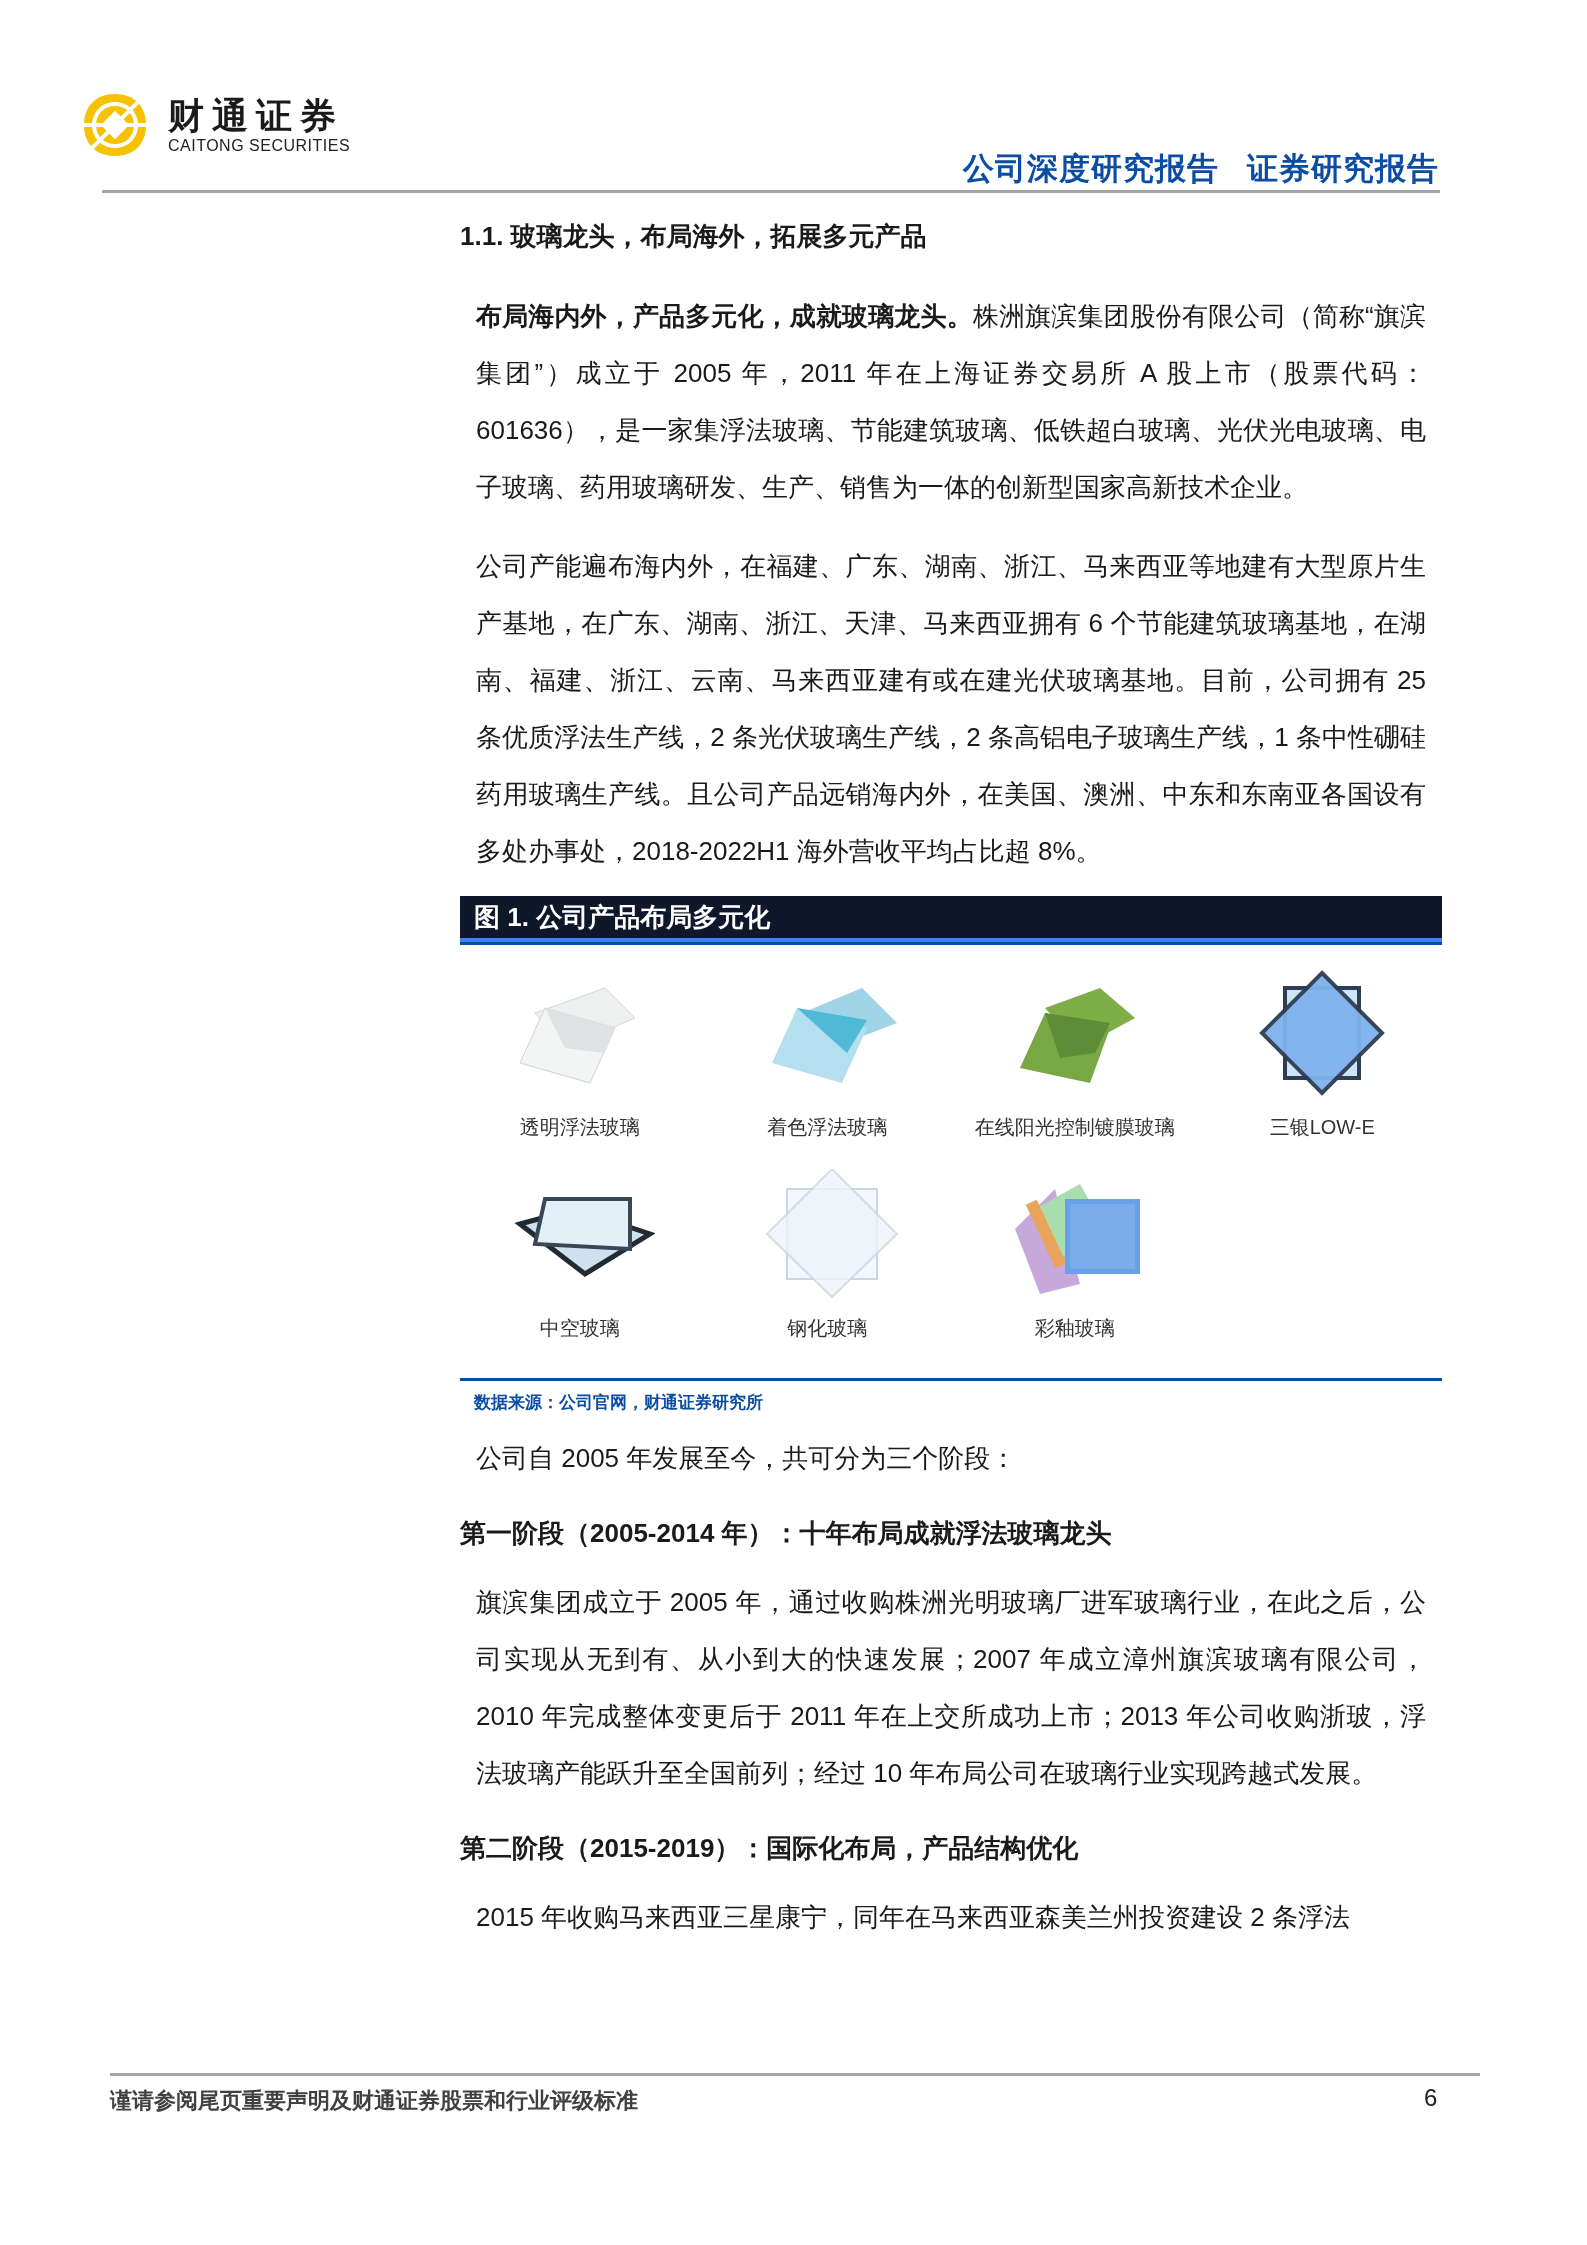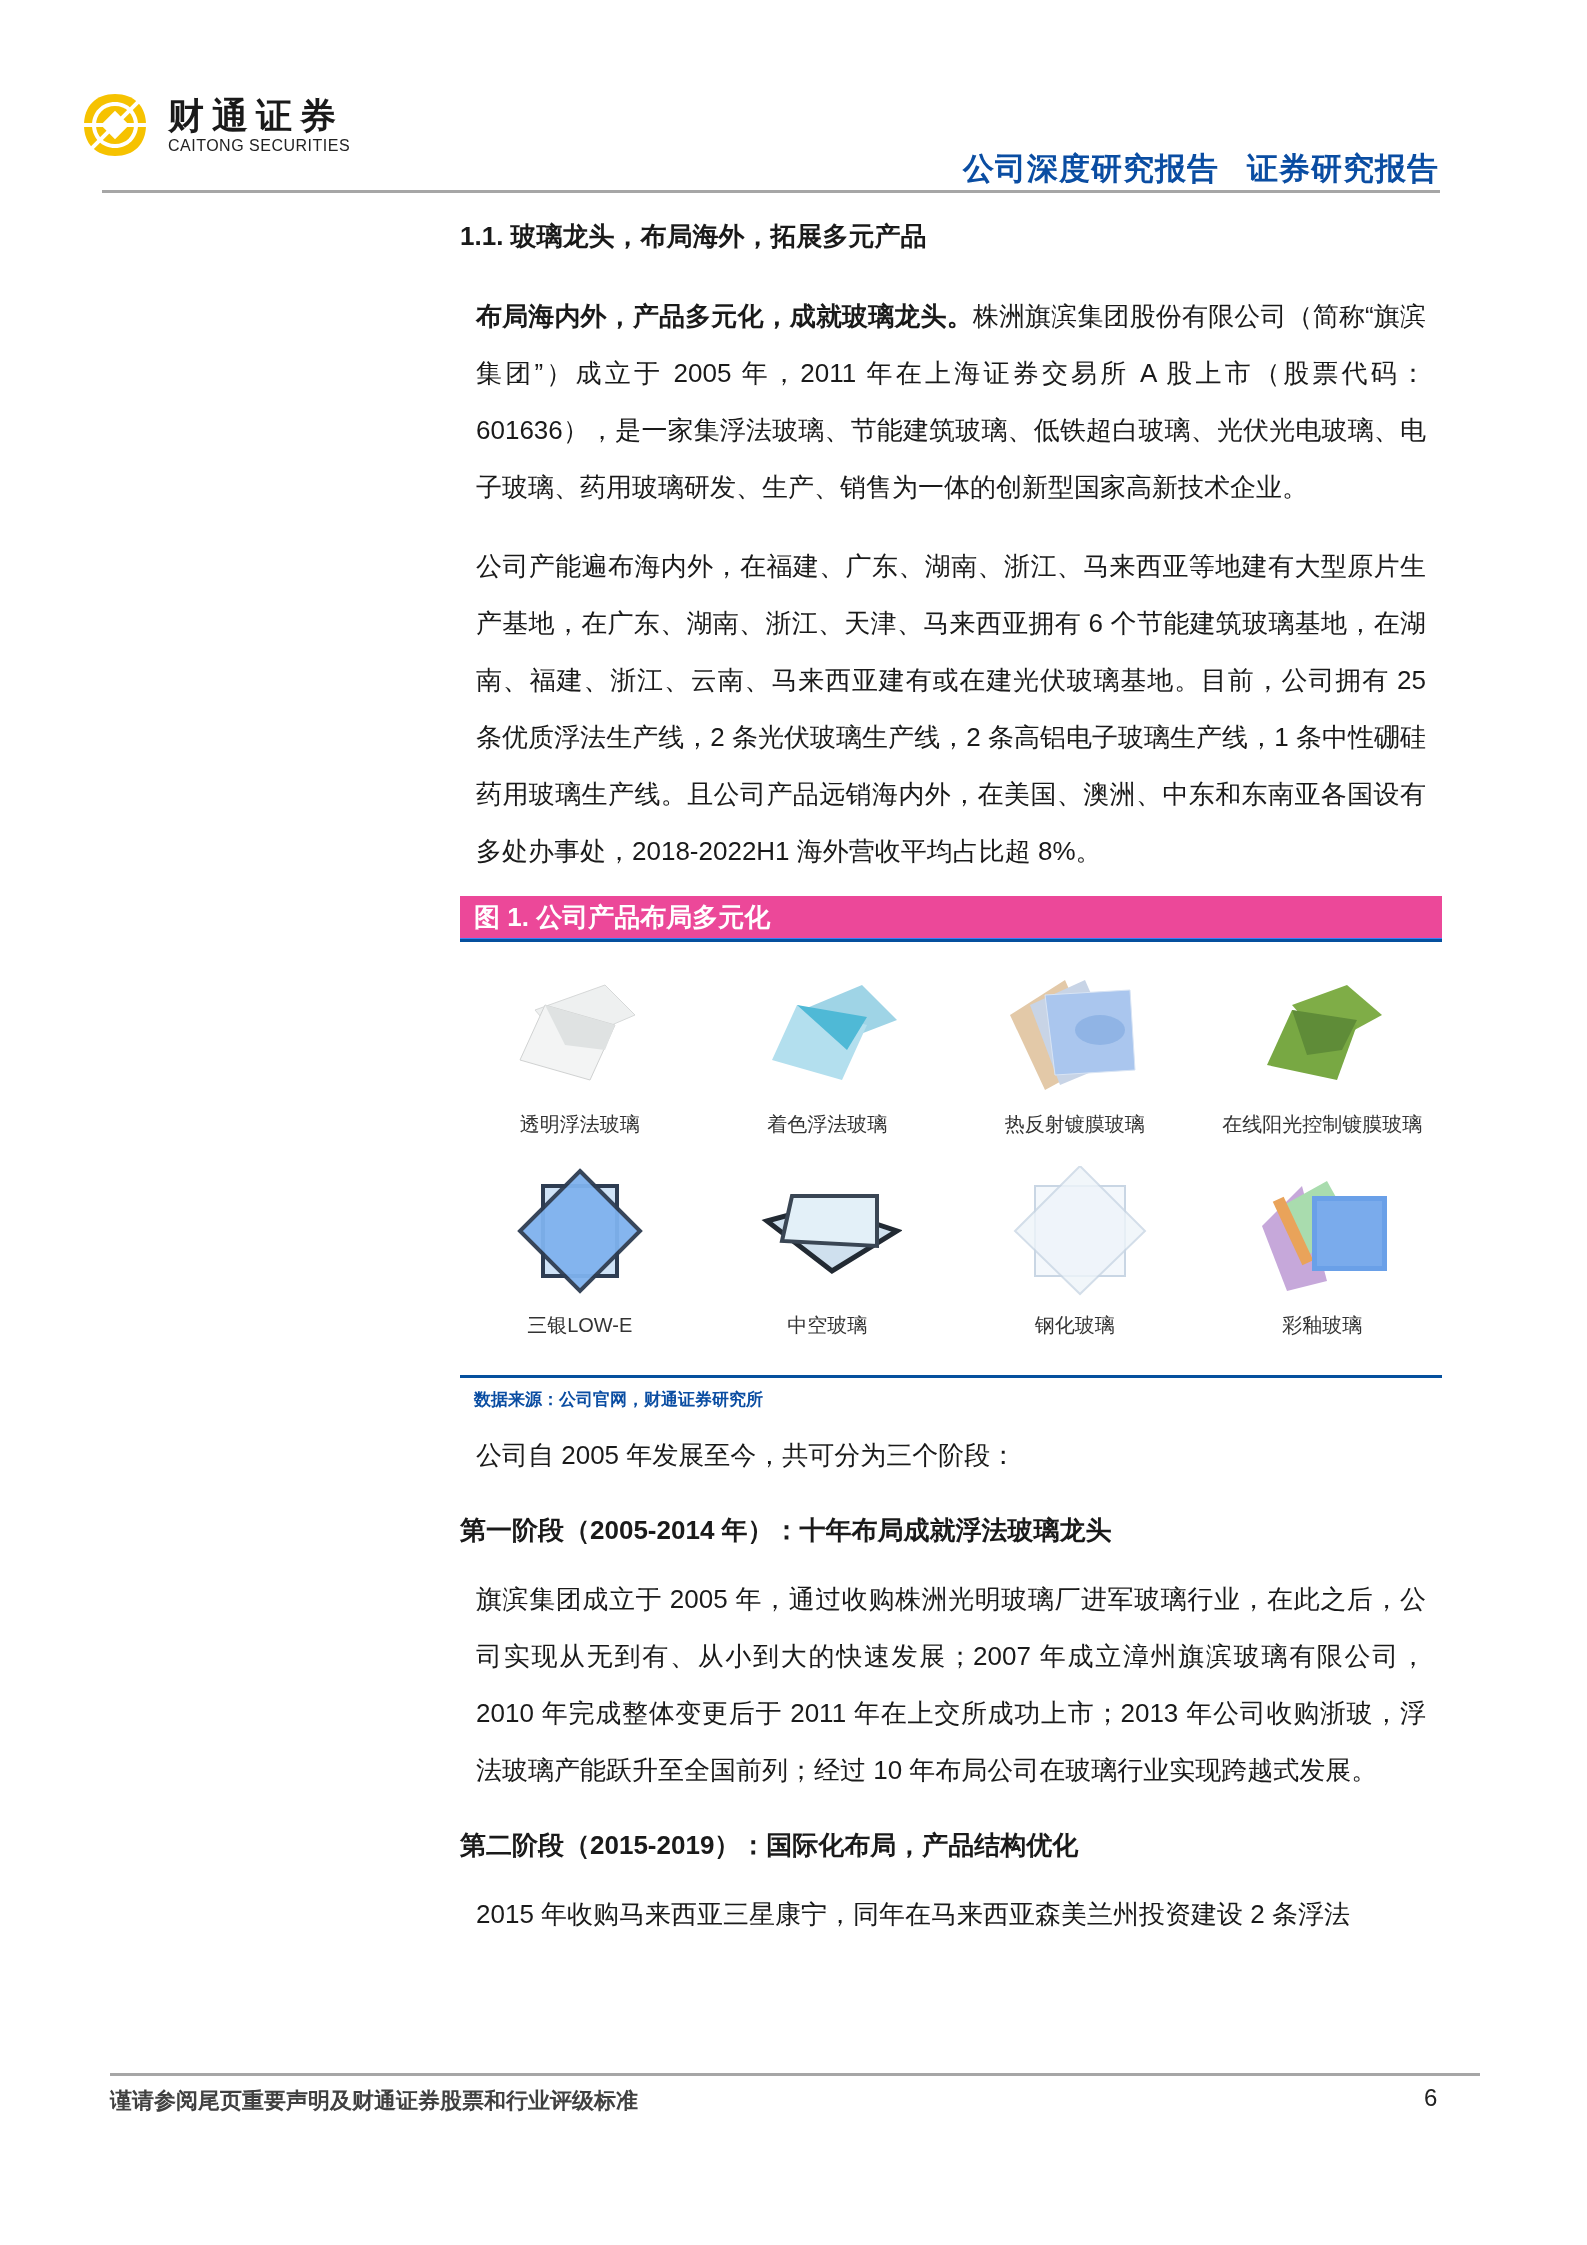--- a/index.html
+++ b/index.html
@@ -24,23 +24,23 @@
     .h2 { font-size: 26px; font-weight: bold; margin: 18px 0 0 0; line-height: 40px; }
     p.body {
       font-size: 26px; line-height: 57px; margin: 16px; text-align: justify;
     }
     .para-a { margin-top: 32px !important; }
     .para-b { margin-top: 22px !important; }
     .lead { font-weight: bold; }
 
     
     .fig-title {
-      margin-top: 14px; height: 42px; background: #ec4899; color: #ffffff;
+      margin-top: 14px; height: 42px; background: #0f172a; color: #ffffff;
       font-size: 26px; font-weight: bold; line-height: 42px; padding-left: 14px;
-      border-bottom: 1px solid #3b82f6; box-shadow: 0 3px 0 #05509e;
+      border-bottom: 4px solid #3b82f6; box-shadow: 0 3px 0 #05509e;
     }
     .fig-grid {
       margin-top: 26px; display: grid; grid-template-columns: repeat(4, 1fr);
       row-gap: 36px; padding: 0 10px; gap: 28px;
     }
     .tile { display: flex; flex-direction: column; align-items: center; }
     .tile-img { width: 150px; height: 130px; position: relative; }
     .tile-label { margin-top: 16px; font-size: 20px; color: #333; }
     .fig-rule { margin-top: 36px; height: 3px; background: #05509e; }
     .fig-source { margin-top: 10px; padding-left: 14px; font-size: 17px; font-weight: bold; color: #0a4da2; }
@@ -105,31 +105,20 @@
           <polygon points="50,45 110,20 145,55 80,80" fill="#9fd4e6"></polygon>
           <polygon points="20,95 45,40 115,60 90,115" fill="#b3dfee"></polygon>
           <polygon points="45,40 115,52 95,85" fill="#4fb9d6"></polygon>
         </svg>
       </div>
       <div class="tile-label">着色浮法玻璃</div>
     </div>
     <div class="tile">
       <div class="tile-img">
         <svg width="150" height="130" viewBox="0 0 150 130">
-          <polygon points="10,50 65,15 100,95 45,125" fill="#e3c9a8"></polygon>
-          <polygon points="30,40 85,15 120,95 60,120" fill="#c8d4e6"></polygon>
-          <polygon points="45,30 130,25 135,105 55,110" fill="#aac6ee" stroke="#d8e4f4"></polygon>
-          <ellipse cx="100" cy="65" rx="25" ry="15" fill="#7fa8e0" opacity="0.6"></ellipse>
-        </svg>
-      </div>
-      <div class="tile-label">热反射镀膜玻璃</div>
-    </div>
-    <div class="tile">
-      <div class="tile-img">
-        <svg width="150" height="130" viewBox="0 0 150 130">
           <polygon points="45,40 100,20 135,50 80,80" fill="#7fad47"></polygon>
           <polygon points="20,100 45,45 110,60 90,115" fill="#78a843"></polygon>
           <polygon points="45,45 110,55 95,85 60,90" fill="#5f8c38"></polygon>
         </svg>
       </div>
       <div class="tile-label">在线阳光控制镀膜玻璃</div>
     </div>
 
     <div class="tile">
       <div class="tile-img">

